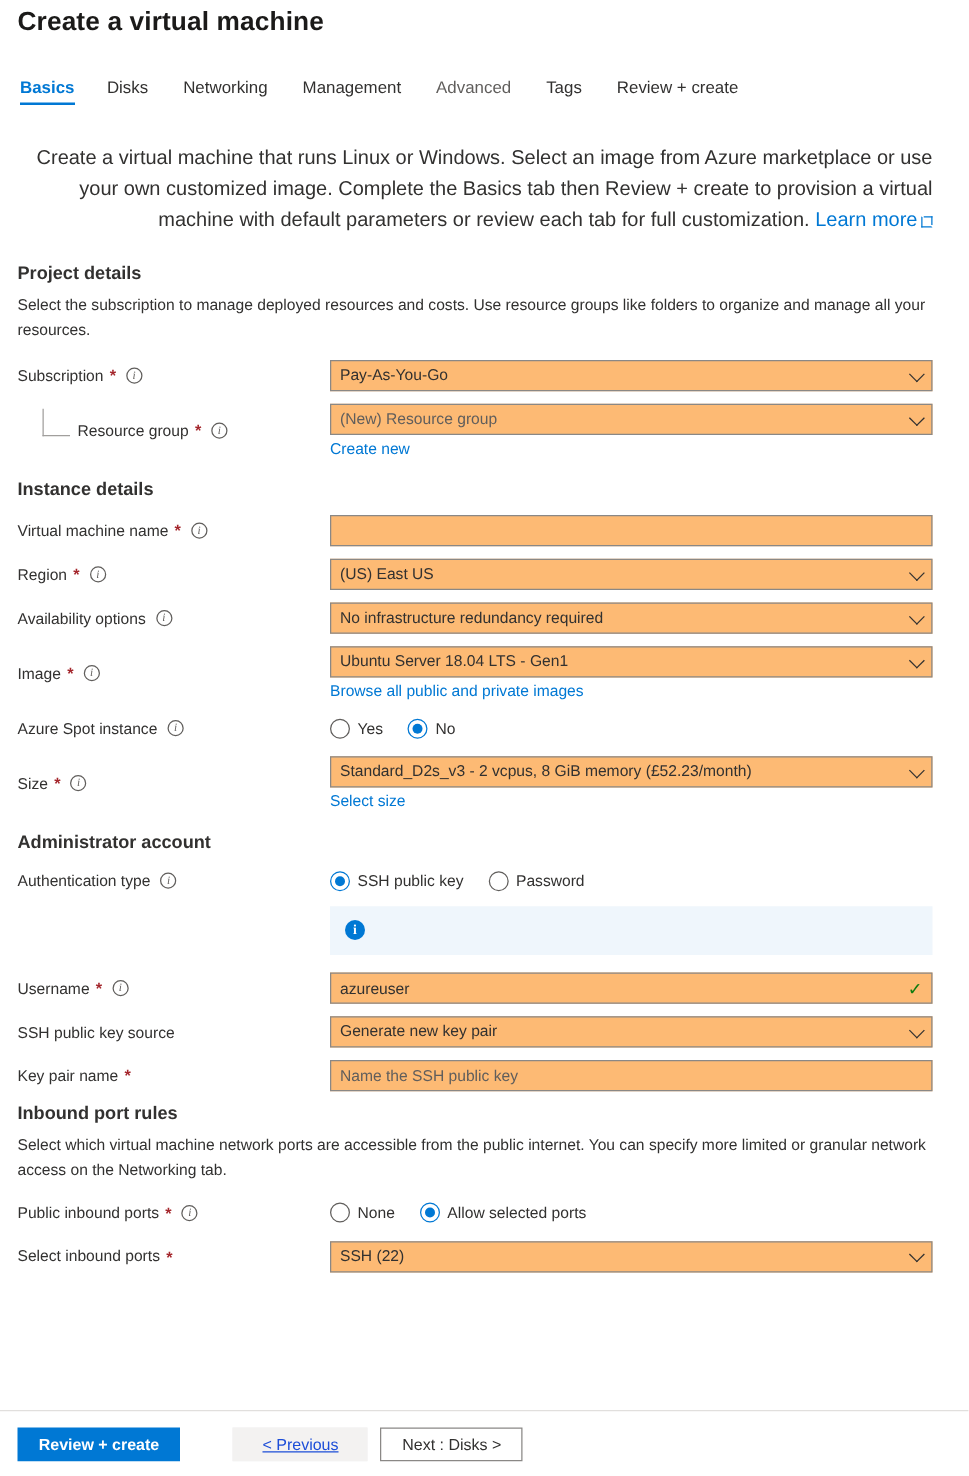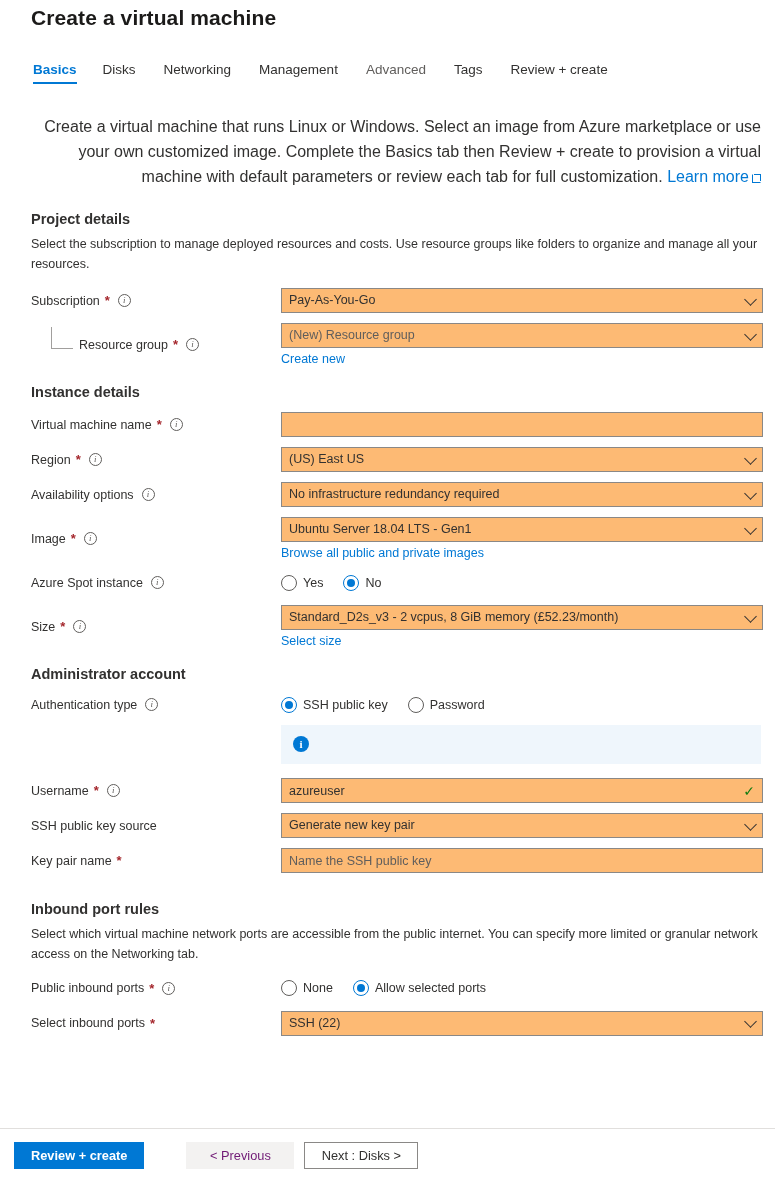--- a/index.html
+++ b/index.html
@@ -8,21 +8,20 @@
     background: #ffffff;
     font-family: "Liberation Sans", sans-serif;
     color: #323130;
   }
   .page {
     position: relative;
     width: 775px;
     min-height: 1181px;
     background: #fff;
     overflow: hidden;
-    padding-left: 17px;
   }
   .content {
     padding: 0 14px 0 14px;
   }
   .page-title {
     font-size: 21px;
     font-weight: 600;
     color: #1b1a19;
     padding: 6px 0 0 14px;
     margin: 0;
@@ -292,24 +291,25 @@
     border-radius: 0;
   }
   .btn-primary {
     background: #0078d4;
     color: #fff;
     font-weight: 600;
     min-width: 120px;
   }
   .btn-disabled {
     background: #f3f2f1;
-    color: #701a75;
+    color: #1d4ed8;
     border-color: #f3f2f1;
     min-width: 108px;
     margin-left: 32px;
+    text-decoration: underline;
   }
   .btn-default {
     background: #fff;
     color: #323130;
     border-color: #8a8886;
     min-width: 114px;
   }
   .hr-spacer { height: 4px; }
 </style>
 </head>
@@ -515,21 +515,21 @@
     <div class="row">
       <div class="label">
         <span>Key pair name</span>
           <span class="req">*</span>
       </div>
       <div class="field">
         <input class="input" type="text" placeholder="Name the SSH public key" style="">
       </div>
     </div>
 
-    <div class="section-title" style="margin-top:28px;">Inbound port rules</div>
+    <div class="section-title" style="margin-top:10px;">Inbound port rules</div>
     <div class="section-desc">Select which virtual machine network ports are accessible from the public internet. You can specify more limited or granular network access on the Networking tab.</div>
 
     <div class="row" style="margin-top:12px;">
       <div class="label">
         <span>Public inbound ports</span>
           <span class="req">*</span>
         <span class="info">i</span>
       </div>
       <div class="field">
         <div class="radio-group">

